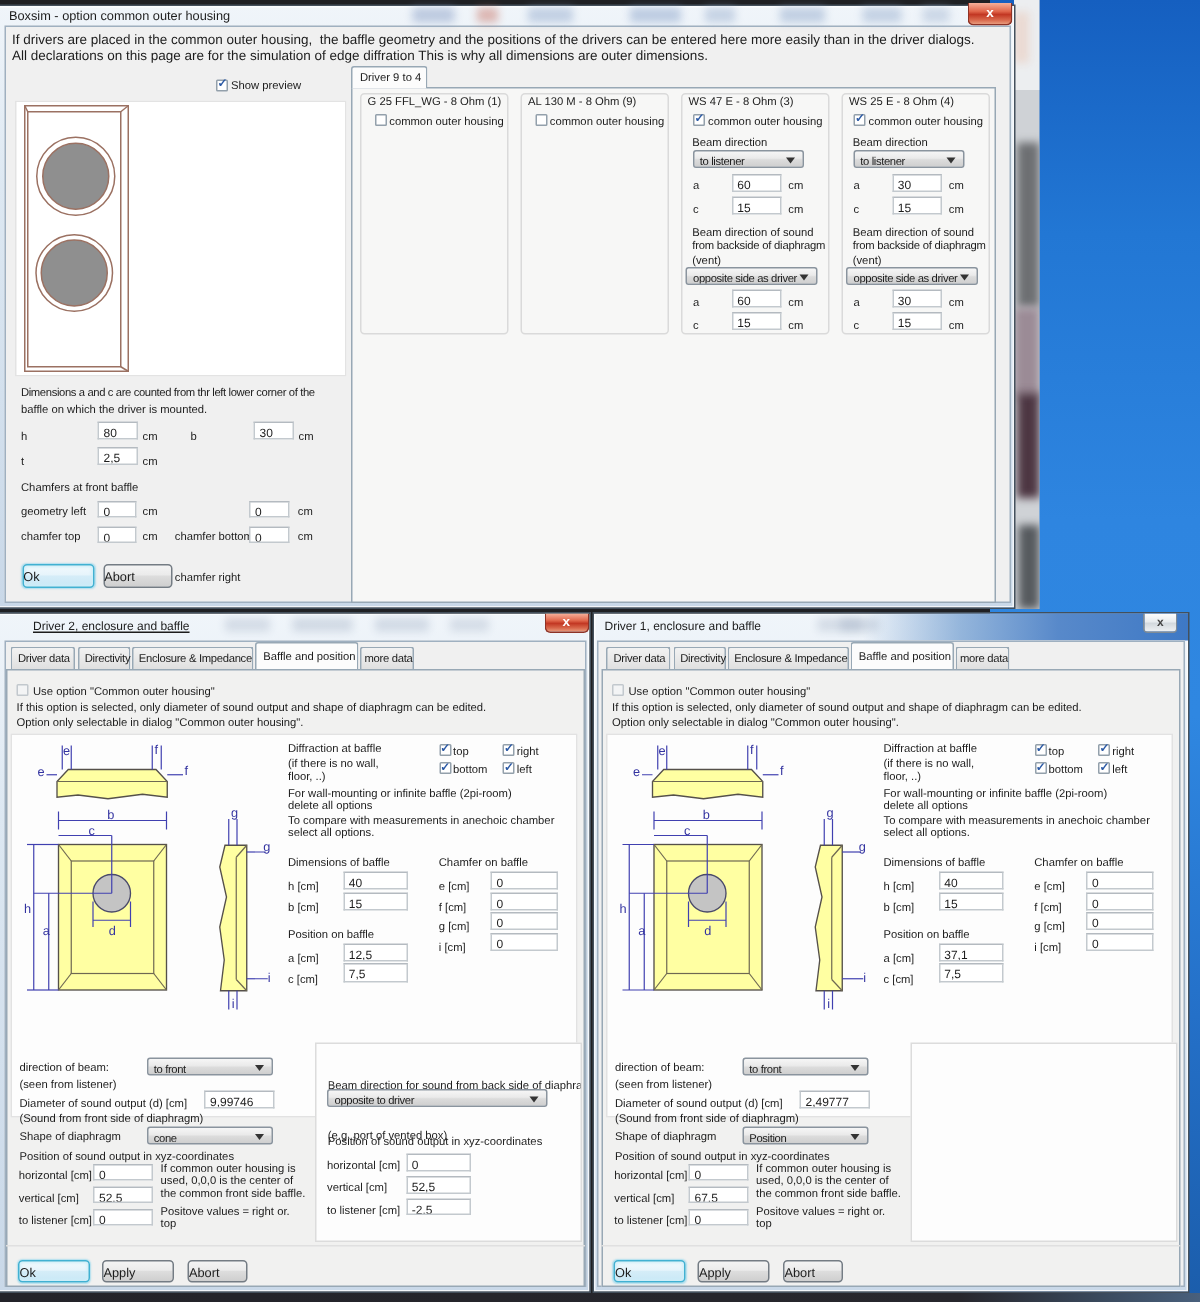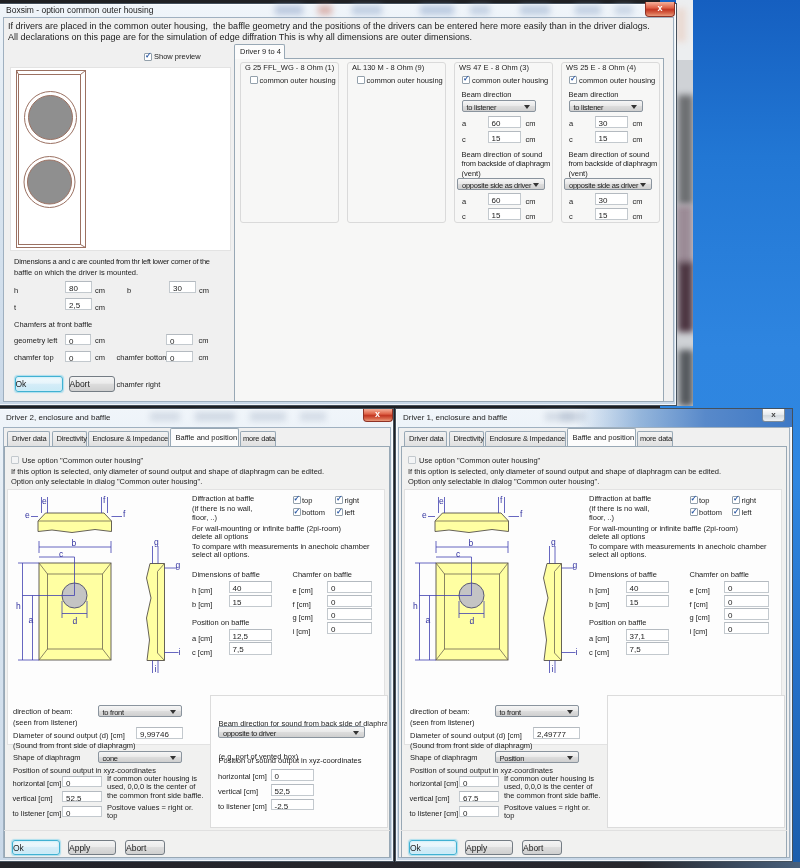--- a/index.html
+++ b/index.html
@@ -156,21 +156,21 @@
 <div class="t " style="left:632.5px;top:196.5px;font-size:7.5px;color:#1c1c1c;">cm</div>
 <div class="t " style="left:569px;top:212px;font-size:7.5px;color:#1c1c1c;">c</div>
 <div class="in" style="left:594.5px;top:208px;width:33px;height:12px;padding-left:3px;font-size:8px">15</div>
 <div class="t " style="left:632.5px;top:212px;font-size:7.5px;color:#1c1c1c;">cm</div>
 <div style="position:absolute;left:-2px;top:408px;width:396px;height:454px;background:linear-gradient(180deg,#f0f5fa 0%,#dde8f2 30%,#c9d8e8 100%);border:1px solid #44505c;box-sizing:border-box;box-shadow:inset 0 0 0 1px rgba(255,255,255,.75)"></div>
 <div style="position:absolute;left:3px;top:427px;width:388px;height:431px;background:#f0f0f0;border:1px solid #9fb0c0;box-sizing:border-box"></div>
 <div style="position:absolute;left:150px;top:412px;width:30px;height:9px;background:#9aa8bd;opacity:.32;filter:blur(3px)"></div>
 <div style="position:absolute;left:195px;top:412px;width:40px;height:9px;background:#8f9fb6;opacity:.32;filter:blur(3px)"></div>
 <div style="position:absolute;left:250px;top:412px;width:36px;height:9px;background:#93a3ba;opacity:.32;filter:blur(3px)"></div>
 <div style="position:absolute;left:300px;top:412px;width:26px;height:9px;background:#9dabc0;opacity:.32;filter:blur(3px)"></div>
-<div class="t " style="left:6px;top:413px;font-size:8px;color:#1c1c1c;">Driver 2, enclosure and baffle</div>
+<div class="t " style="left:22px;top:413px;font-size:8px;color:#1c1c1c;text-decoration:underline;">Driver 2, enclosure and baffle</div>
 <div style="position:absolute;left:362.5px;top:409px;width:30px;height:13px;background:linear-gradient(180deg,#f5b09a 0%,#e0654a 40%,#c23723 55%,#d8664a 80%,#e89a7c 100%);border:1px solid #8e3226;border-top:none;border-radius:0 0 4px 4px;box-sizing:border-box;color:#fff;font:bold 9px/11px 'Liberation Sans',sans-serif;text-align:center">x</div>
 <div style="position:absolute;left:7px;top:430.5px;width:43px;height:15.5px;background:linear-gradient(180deg,#f2f2f2,#e0e0e0);border:1px solid #98a8b5;border-bottom:none;border-radius:2px 2px 0 0"></div>
 <div class="t " style="left:12px;top:433.5px;font-size:7.5px;color:#1c1c1c;letter-spacing:-0.2px">Driver data</div>
 <div style="position:absolute;left:51.5px;top:430.5px;width:35px;height:15.5px;background:linear-gradient(180deg,#f2f2f2,#e0e0e0);border:1px solid #98a8b5;border-bottom:none;border-radius:2px 2px 0 0"></div>
 <div class="t " style="left:56.5px;top:433.5px;font-size:7.5px;color:#1c1c1c;letter-spacing:-0.2px">Directivity</div>
 <div style="position:absolute;left:87.5px;top:430.5px;width:81px;height:15.5px;background:linear-gradient(180deg,#f2f2f2,#e0e0e0);border:1px solid #98a8b5;border-bottom:none;border-radius:2px 2px 0 0"></div>
 <div class="t " style="left:92.5px;top:433.5px;font-size:7.5px;color:#1c1c1c;letter-spacing:-0.2px">Enclosure &amp; Impedance</div>
 <div style="position:absolute;left:170px;top:428px;width:68.5px;height:18px;background:#fcfcfc;border:1px solid #98a8b5;border-bottom:none;border-radius:2px 2px 0 0"></div>
 <div class="t " style="left:175.5px;top:432.5px;font-size:7.5px;color:#1c1c1c;">Baffle and position</div>
 <div style="position:absolute;left:240px;top:430.5px;width:36px;height:15.5px;background:linear-gradient(180deg,#f2f2f2,#e0e0e0);border:1px solid #98a8b5;border-bottom:none;border-radius:2px 2px 0 0"></div>

